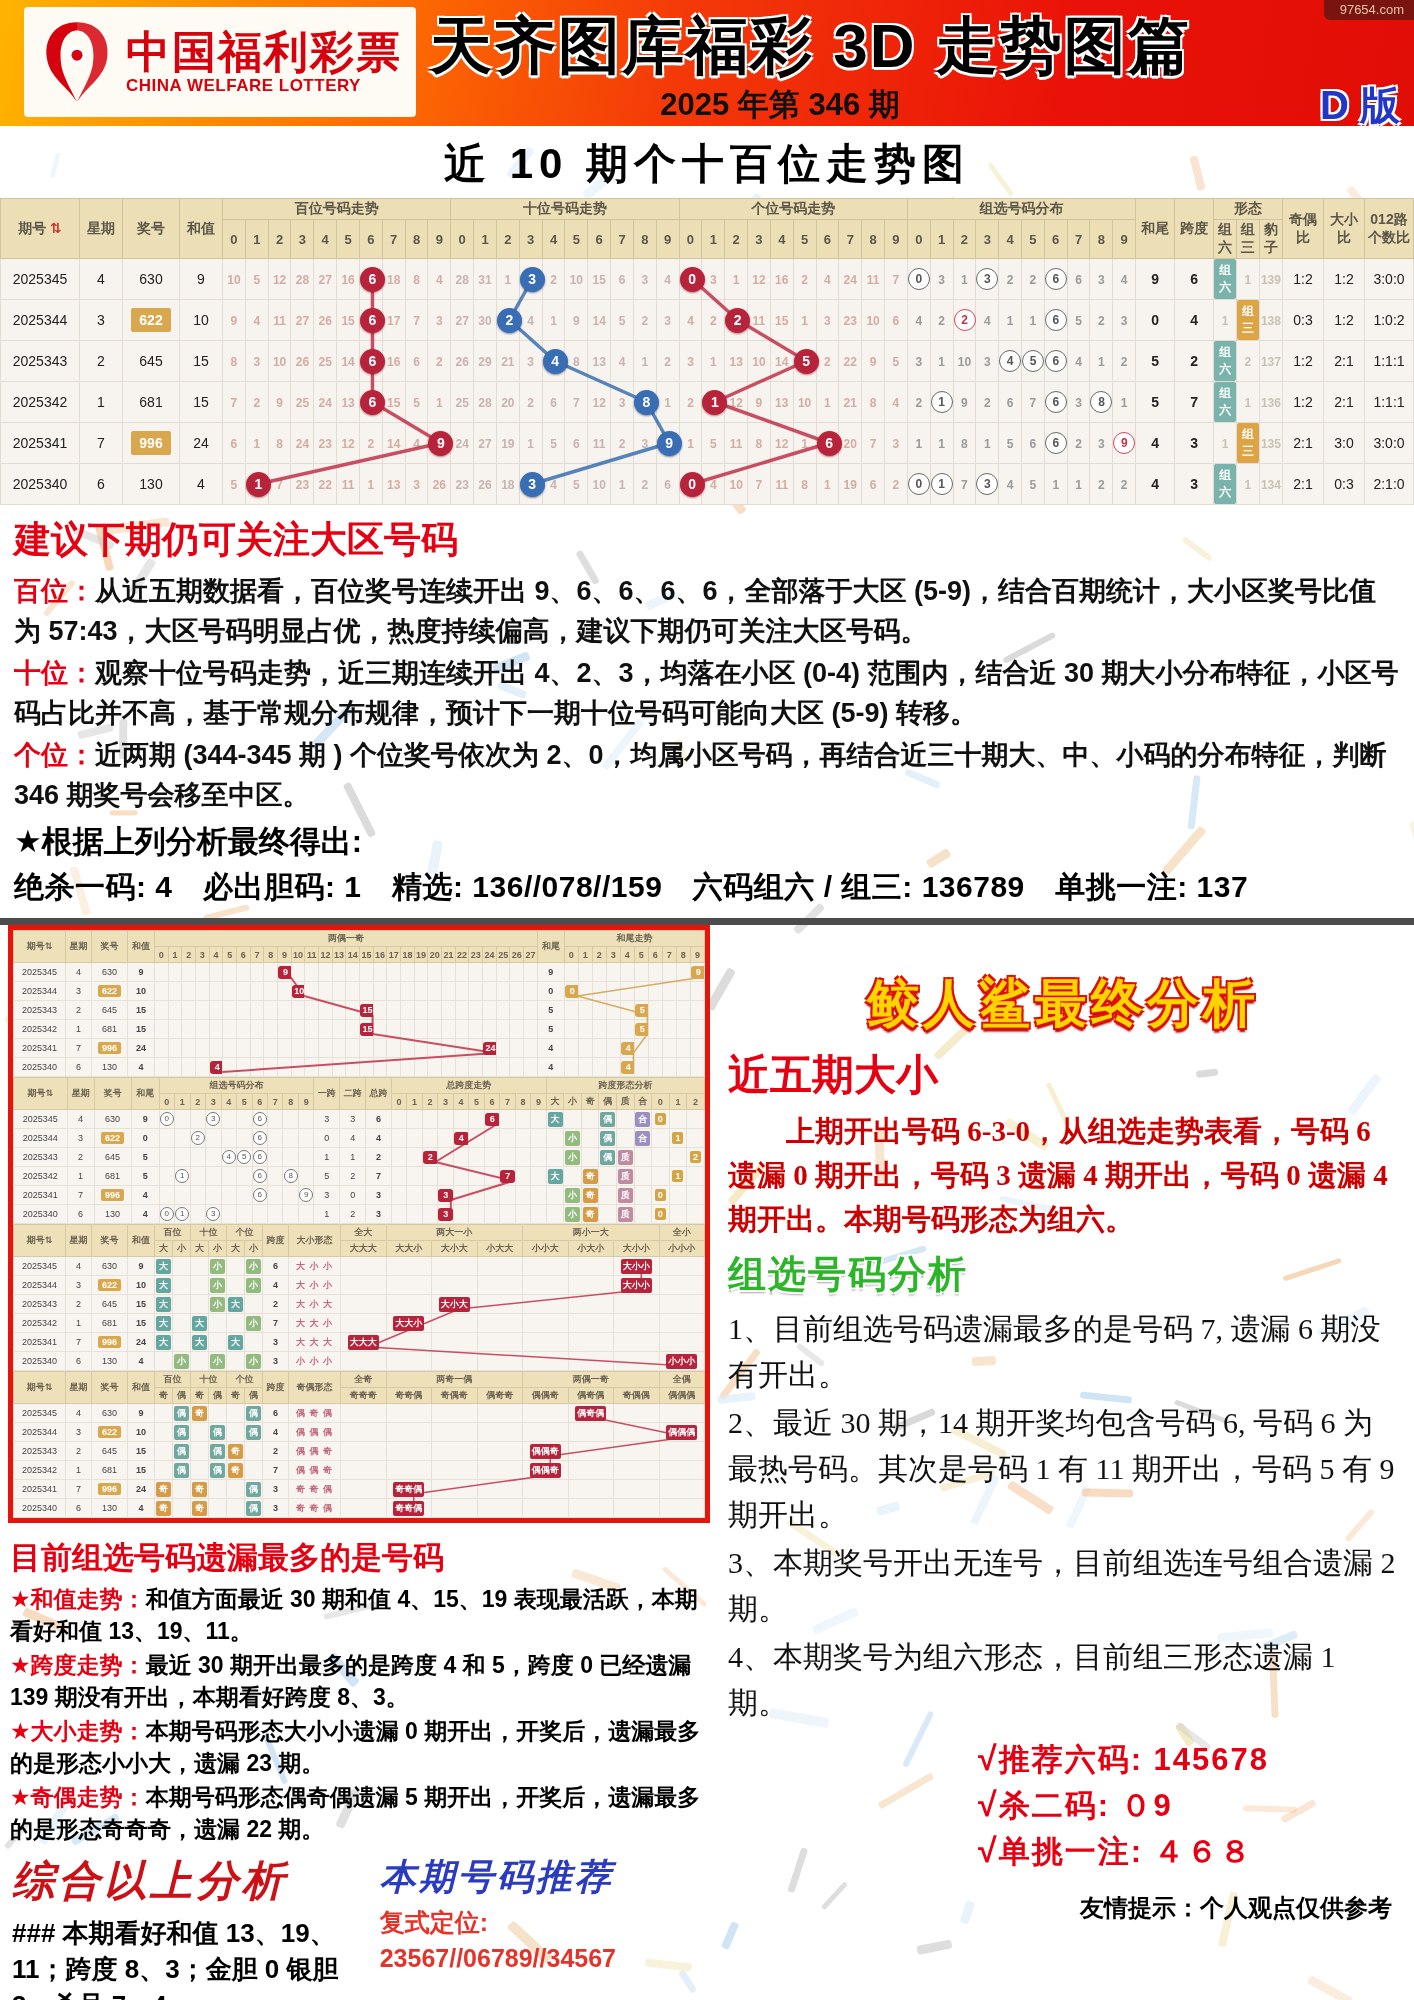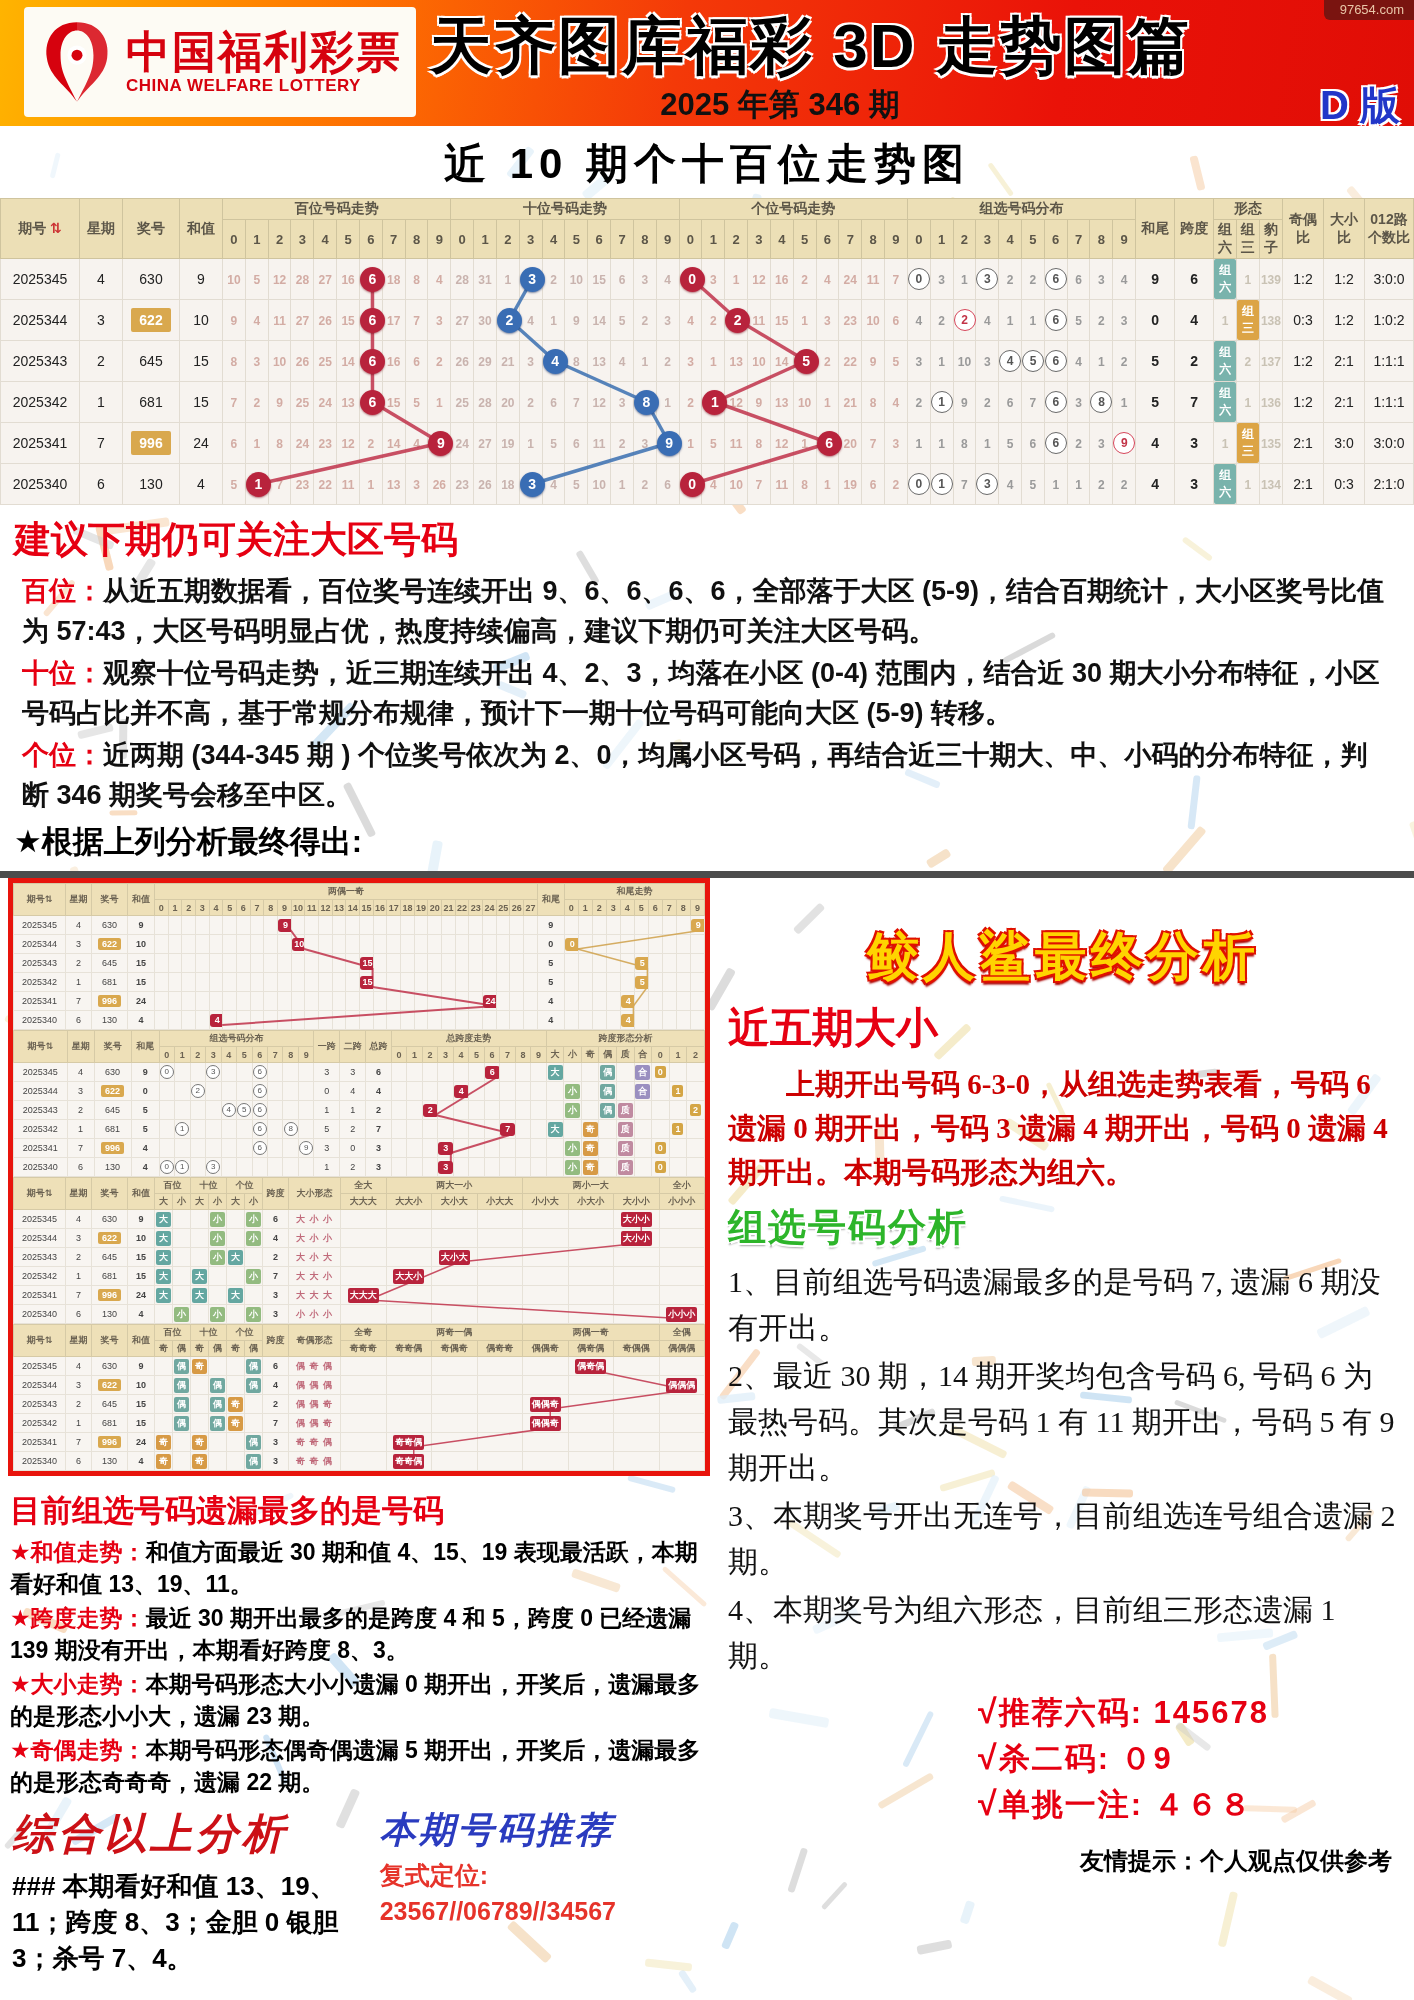--- a/index.html
+++ b/index.html
@@ -45,21 +45,21 @@
   .goldnum{display:inline-block;background:#d9a84e;color:#fff;font-weight:900;padding:4px 8px;border-radius:2px;font-size:14px;}
   .badge{display:inline-block;color:#fff;font-weight:700;font-size:12px;padding:3px 5px;border-radius:2px;}
   .badge.t{background:#79b3ac;}
   .badge.o{background:#dca445;}
   .c-issue{font-size:15px;color:#333;}
   #tlines,#mlines{position:absolute;inset:0;pointer-events:none;z-index:2;}
 
   
   #recsec{padding:6px 14px 0;}
   #rec-heading{color:#e60012;font-size:37px;font-weight:900;margin:4px 0 6px;}
-  .para{font-size:27px;font-weight:700;color:#101010;line-height:40px;margin:2px 8px;}
+  .para{font-size:27px;font-weight:700;color:#101010;line-height:40px;margin:2px 0;}
   .para .lead{color:#e60012;font-weight:900;}
   #star-line{font-size:31px;font-weight:900;color:#000;margin-top:6px;}
   #final-line{font-size:30px;font-weight:900;color:#000;margin:4px 0 10px;letter-spacing:.5px;}
   #divider{height:7px;background:#4c4c4c;margin:8px 0 0;}
 
   
   #bottom{display:flex;}
   #bleft{width:718px;flex:0 0 auto;}
   #bright{flex:1;padding:4px 16px 0 10px;}
   #left-title{font-size:40px;font-weight:900;letter-spacing:2px;text-align:center;margin:14px 0 8px;color:#000;}
@@ -690,20 +690,21 @@
   </div>
 
   <div id="recsec">
     <div id="rec-heading">建议下期仍可关注大区号码</div>
     <div id="paras">
         <div class="para"><span class="lead">百位：</span>从近五期数据看，百位奖号连续开出 9、6、6、6、6，全部落于大区 (5-9)，结合百期统计，大小区奖号比值为 57:43，大区号码明显占优，热度持续偏高，建议下期仍可关注大区号码。</div>
         <div class="para"><span class="lead">十位：</span>观察十位号码走势，近三期连续开出 4、2、3，均落在小区 (0-4) 范围内，结合近 30 期大小分布特征，小区号码占比并不高，基于常规分布规律，预计下一期十位号码可能向大区 (5-9) 转移。</div>
         <div class="para"><span class="lead">个位：</span>近两期 (344-345 期 ) 个位奖号依次为 2、0，均属小区号码，再结合近三十期大、中、小码的分布特征，判断 346 期奖号会移至中区。</div>
       </div>
     <div id="star-line">★根据上列分析最终得出:</div>
+    <div id="final-line">绝杀一码: 4　必出胆码: 1　精选: 136//078//159　六码组六 / 组三: 136789　单挑一注: 137</div>
   </div>
 
   <div id="divider"></div>
 
   <div id="bottom">
     <div id="bleft">
       <div id="minichart">
         <div id="miniTables">
             <table class="mini">
               <colgroup>

